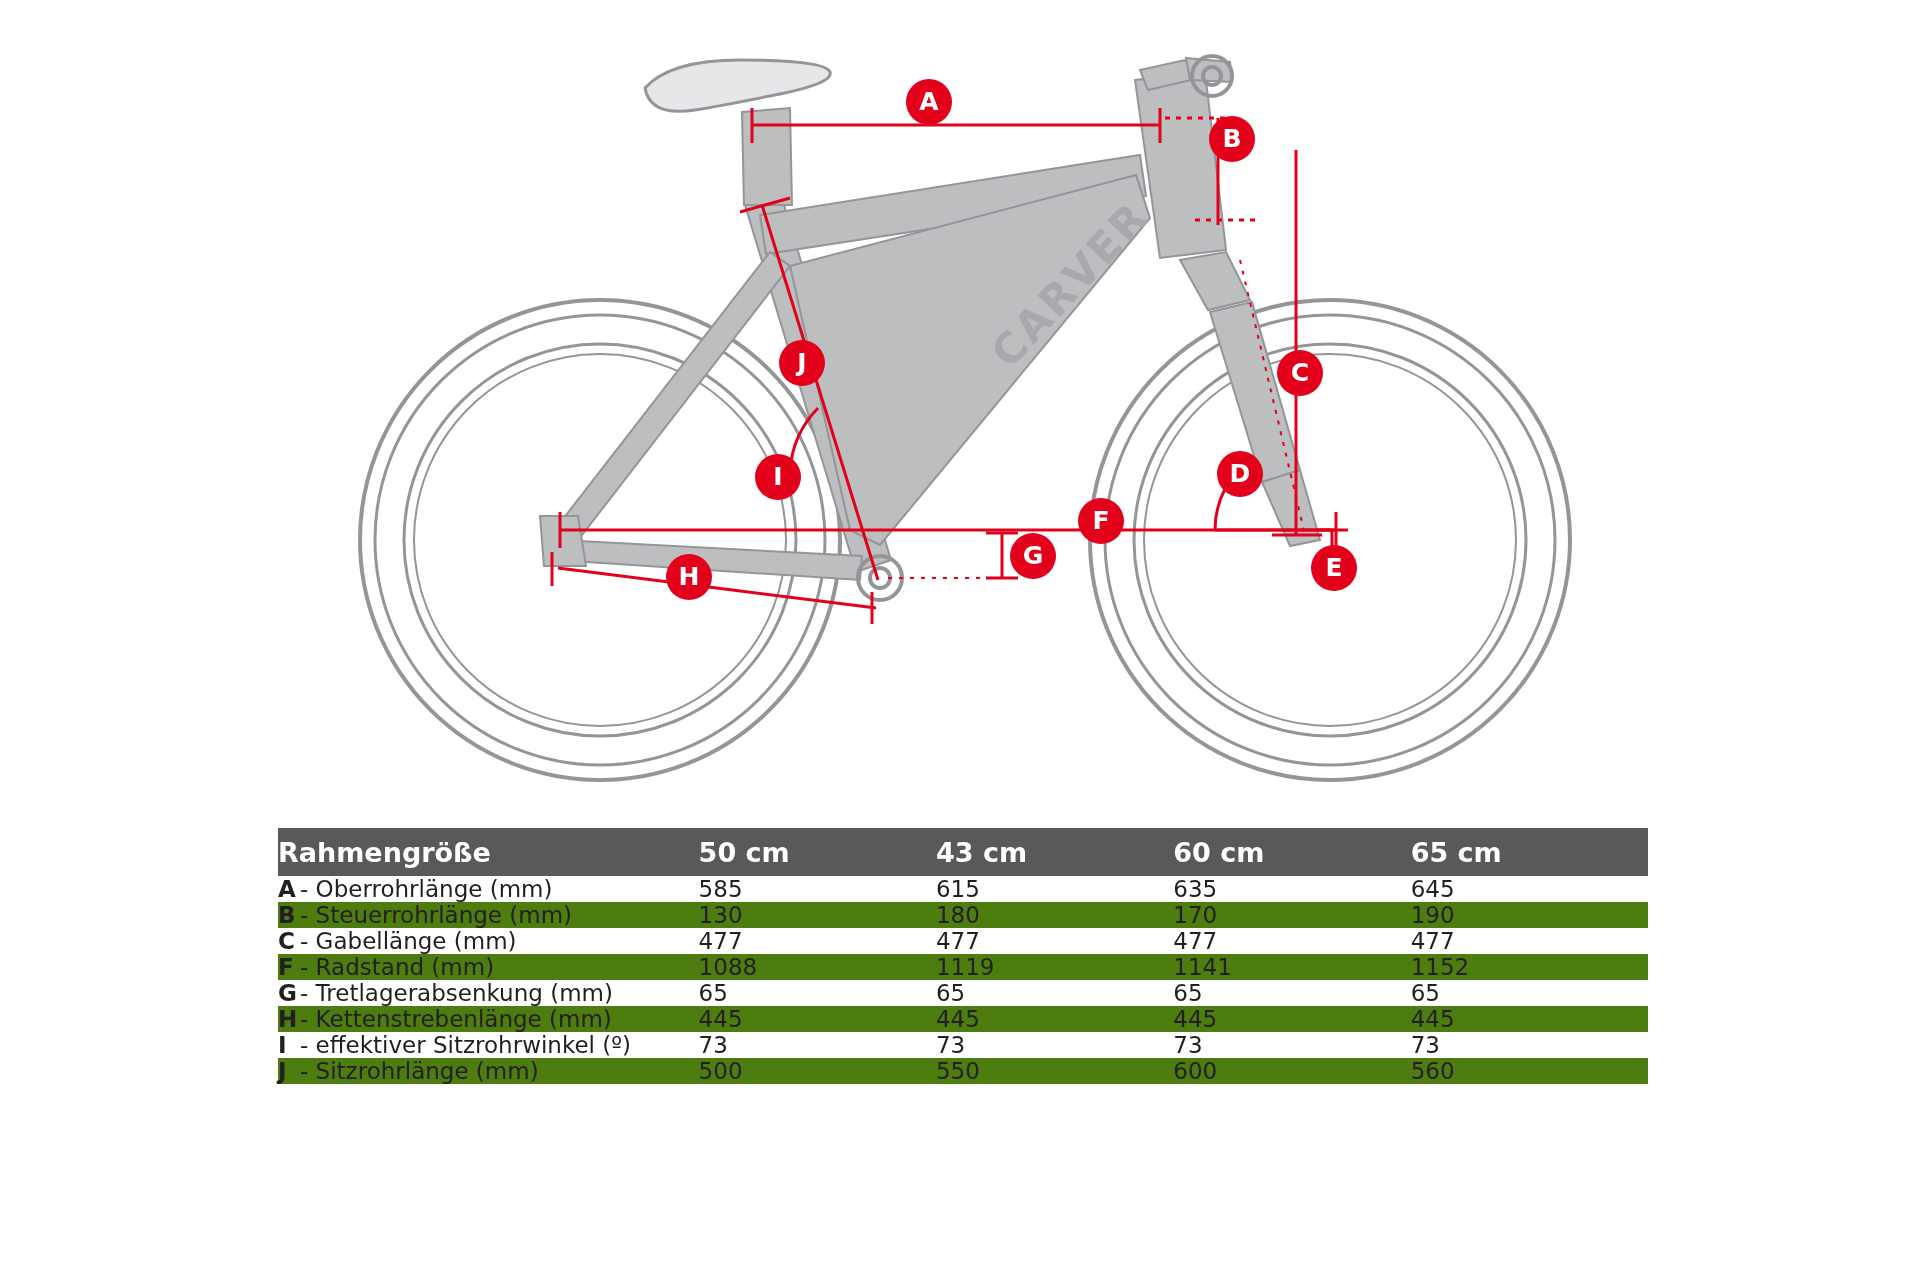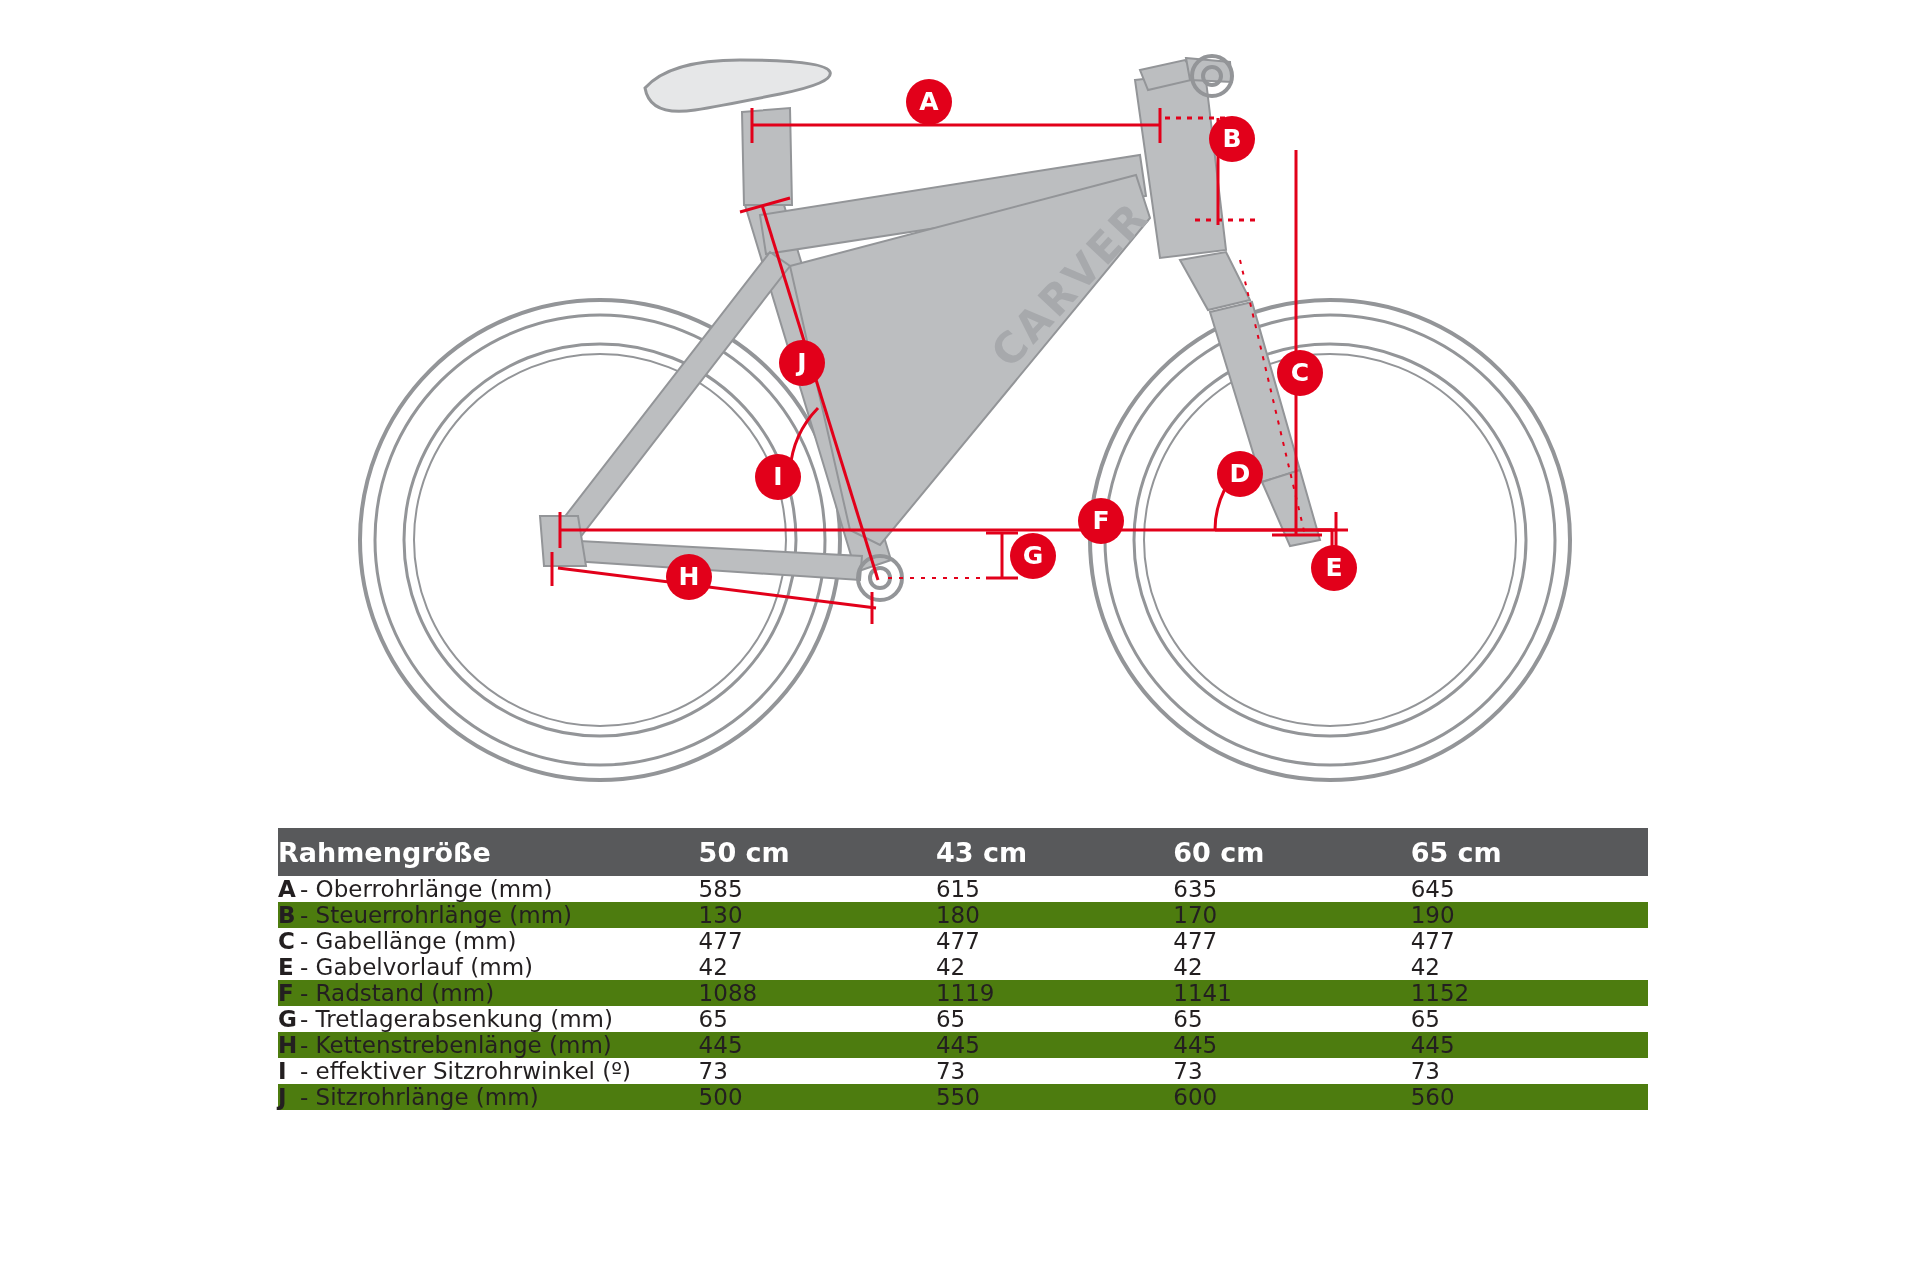--- a/index.html
+++ b/index.html
@@ -246,27 +246,20 @@
         <td class="cell-val">170</td>
         <td class="cell-val">190</td>
       </tr>
       <tr>
         <td class="cell-label"><span class="key">C</span><span>- Gabellänge (mm)</span></td>
         <td class="cell-val">477</td>
         <td class="cell-val">477</td>
         <td class="cell-val">477</td>
         <td class="cell-val">477</td>
       </tr>
-      <tr>
-        <td class="cell-label"><span class="key">E</span><span>- Gabelvorlauf (mm)</span></td>
-        <td class="cell-val">42</td>
-        <td class="cell-val">42</td>
-        <td class="cell-val">42</td>
-        <td class="cell-val">42</td>
-      </tr>
       <tr class="alt">
         <td class="cell-label"><span class="key">F</span><span>- Radstand (mm)</span></td>
         <td class="cell-val">1088</td>
         <td class="cell-val">1119</td>
         <td class="cell-val">1141</td>
         <td class="cell-val">1152</td>
       </tr>
       <tr>
         <td class="cell-label"><span class="key">G</span><span>- Tretlagerabsenkung (mm)</span></td>
         <td class="cell-val">65</td>

